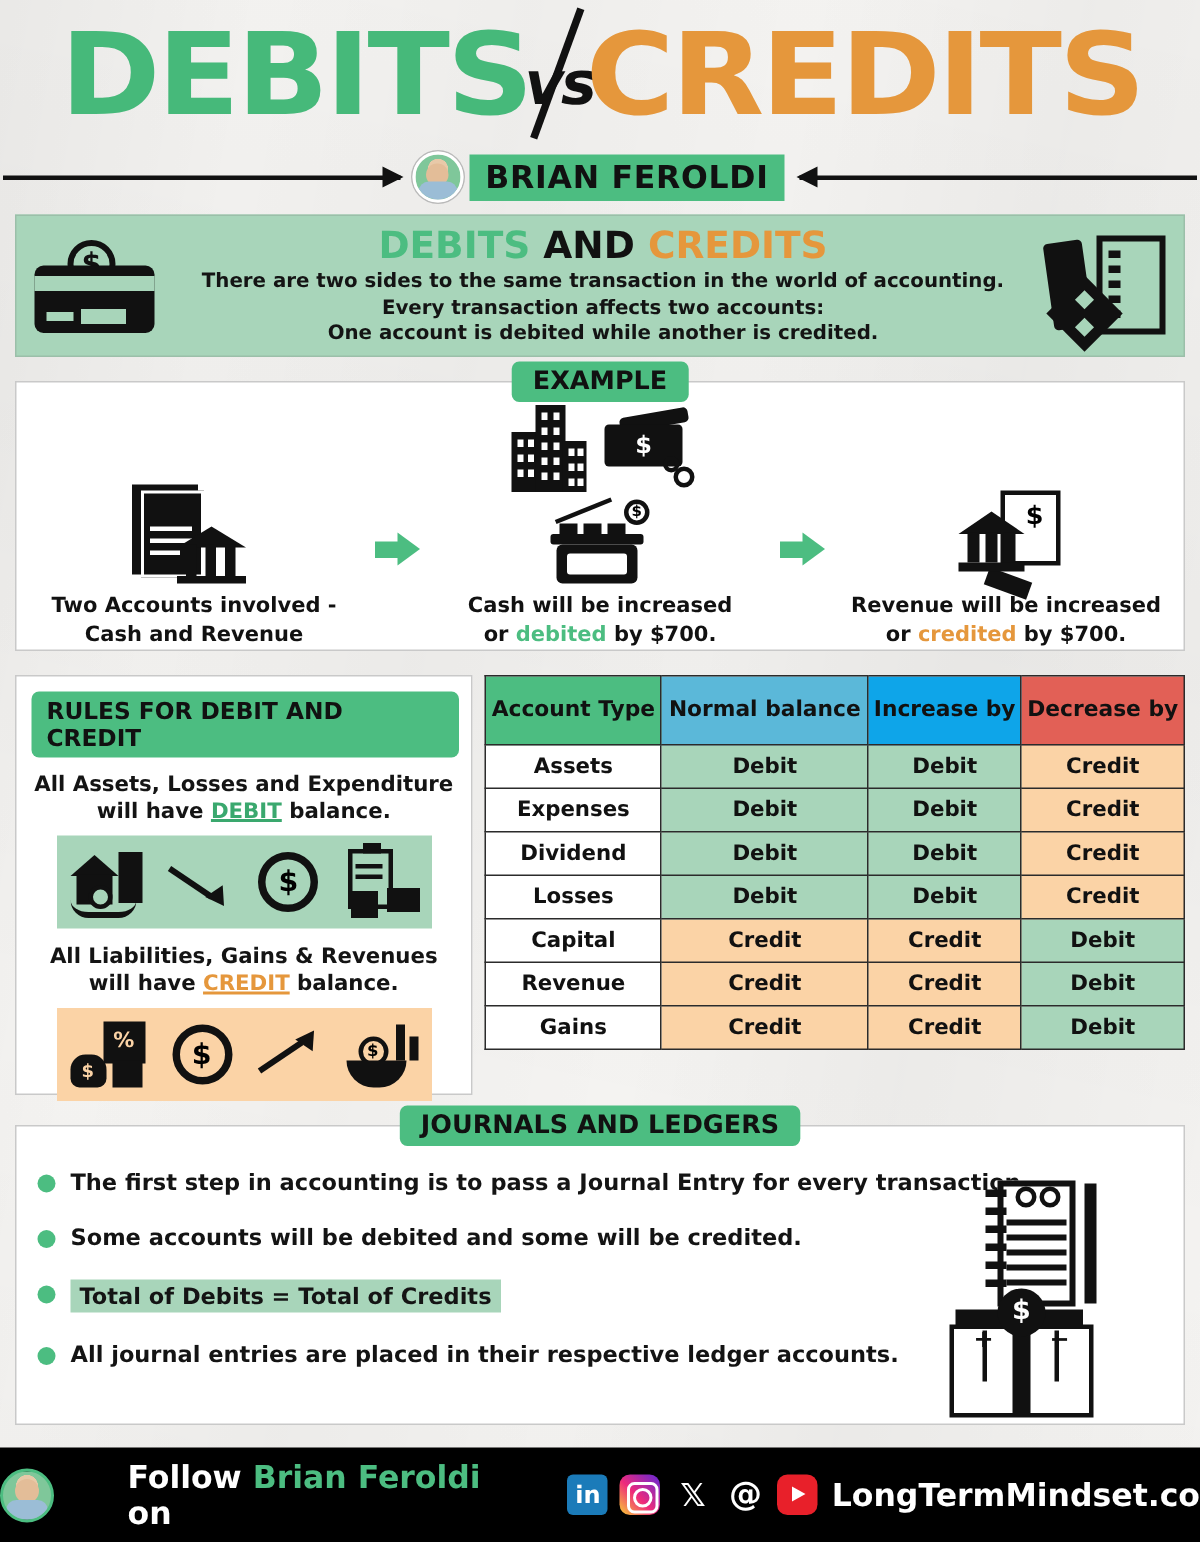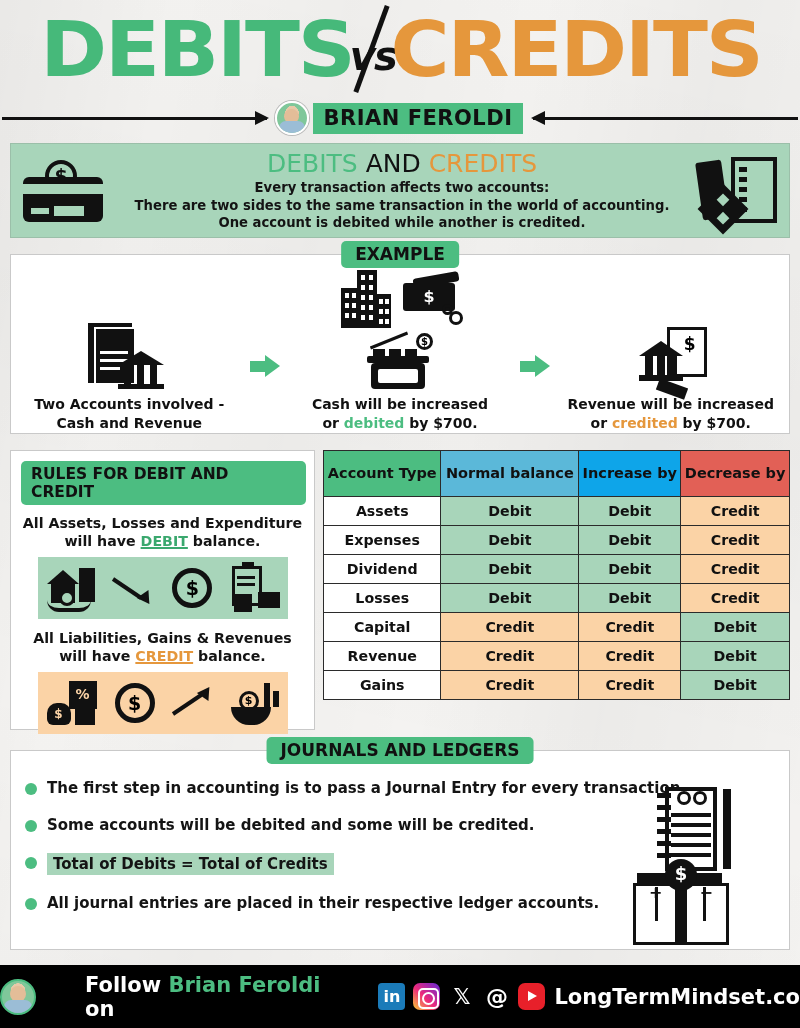--- a/index.html
+++ b/index.html
@@ -157,21 +157,21 @@
     background: #a8d5ba;
     border: 1px solid #9bbfa9;
     height: 95px;
     display: flex;
     align-items: center;
     padding: 0 12px;
   }
   .banner-mid { flex: 1; text-align: center; }
   .banner-title {
     font-family: "DejaVu Sans", sans-serif;
-    font-weight: normal;
+    font-weight: bold;
     font-size: 25px;
     margin-bottom: 1px;
   }
   .banner-title .g { color: #4cbd81; }
   .banner-title .k { color: #111; }
   .banner-title .o { color: #e5973c; }
   .banner-line {
     font-family: "DejaVu Sans", sans-serif;
     font-weight: bold;
     font-size: 13.2px;
@@ -496,22 +496,22 @@
       <span class="card-body">
         <span class="stripe"></span>
         <span class="chip1"></span>
         <span class="chip2"></span>
       </span>
     </span>
     <div class="banner-mid">
       <div class="banner-title">
         <span class="g">DEBITS</span><span class="k"> AND </span><span class="o">CREDITS</span>
       </div>
+      <div class="banner-line">There are two sides to the same transaction in the world of accounting.</div>
       <div class="banner-line">Every transaction affects two accounts:</div>
-      <div class="banner-line">There are two sides to the same transaction in the world of accounting.</div>
       <div class="banner-line">One account is debited while another is credited.</div>
     </div>
     <span class="ledger-icon">
       <span class="calc"></span>
       <span class="book">
         <i style="top:6px;height:5px;"></i>
           <i style="top:16px;height:5px;"></i>
         <i style="top:26px;height:5px;"></i>
           <i style="top:36px;height:5px;"></i>
         <i style="top:46px;height:5px;"></i>

